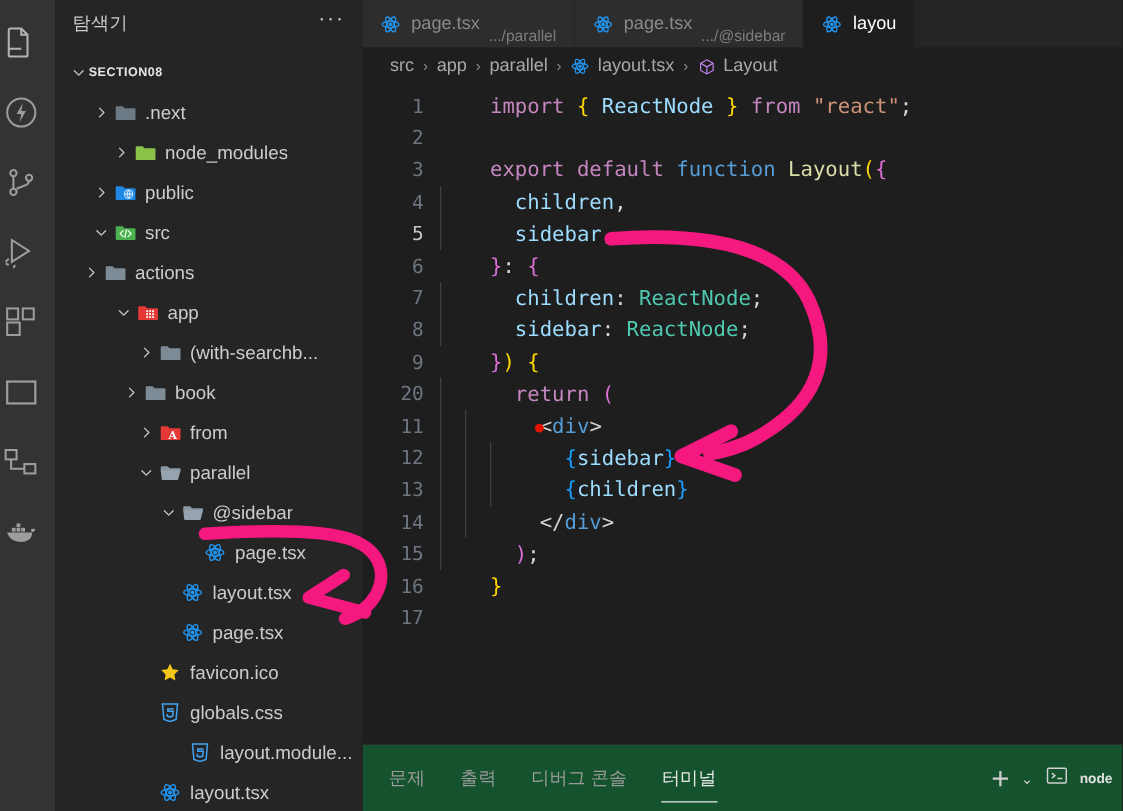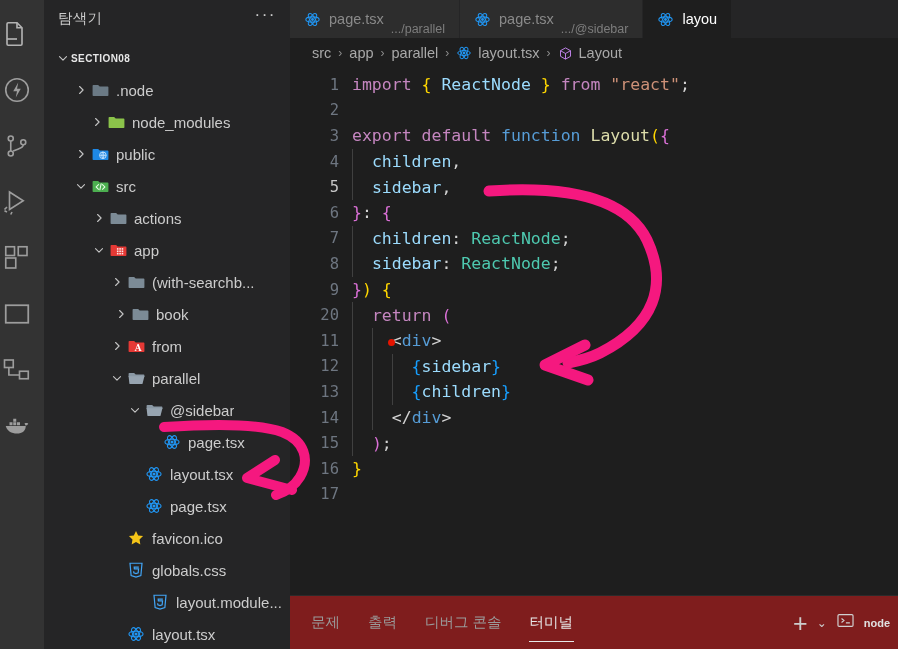--- a/index.html
+++ b/index.html
@@ -105,21 +105,21 @@
 
   
   .editor { flex: 1 1 auto; position: relative; overflow: hidden; background:#1e1e1e;}
   .code-area { position: relative; padding-top: 4px; }
   .cline { height: 25.6px; display: flex; align-items: center; font-family: "DejaVu Sans Mono", monospace; font-size: 16.5px; }
   .gutter {
     width: 62px; flex: 0 0 62px; text-align: right; padding-right: 13px;
     color: #6e7681; font-family: "DejaVu Sans Mono", monospace; font-size: 15.5px;
   }
   .gutter.cur { color: #c6c6c6; }
-  .ctext { position: relative; white-space: pre; letter-spacing: 0px; }
+  .ctext { position: relative; white-space: pre; letter-spacing: 0px; margin-left: 40px; }
 
   
   .guides { position: absolute; top: 0; left: 0; pointer-events: none; }
   .guide { position: absolute; width: 1px; background: #404040; }
 
   .bp { position:absolute; width:7px; height:7px; border-radius:50%; background:#e51400; }
 
   
   .t-kw   { color: #c586c0; }
   .t-ctl  { color: #569cd6; }
@@ -127,21 +127,21 @@
   .t-fn   { color: #dcdcaa; }
   .t-var  { color: #9cdcfe; }
   .t-type { color: #4ec9b0; }
   .t-br1  { color: #ffd700; }
   .t-br2  { color: #da70d6; }
   .t-br3  { color: #179fff; }
   .t-tag  { color: #569cd6; }
   .t-pl   { color: #d4d4d4; }
 
   
-  .panel { height: 54px; flex: 0 0 54px; background: #7f1d1d; border-top: 1px solid #2b2b2b; display: flex; align-items: center; }
+  .panel { height: 54px; flex: 0 0 54px; background: #14532d; border-top: 1px solid #2b2b2b; display: flex; align-items: center; }
   .panel-tabs { display: flex; align-items: center; padding-left: 20px; gap: 26px; }
   .ptab { font-size: 14.5px; color: #9a9a9a; padding: 6px 1px; position: relative; cursor: pointer; }
   .ptab.active { color: #e7e7e7; }
   .ptab.active::after { content: ""; position: absolute; left: 0; right: 0; bottom: -4px; height: 1.5px; background: #e7e7e7; }
   .panel-right { margin-left: auto; display: flex; align-items: center; gap: 9px; padding-right: 8px; color: #cccccc; }
   .plus { font-size: 25px; line-height: 20px; font-weight: 300; cursor:pointer;}
   .pchev { font-size: 12px; cursor:pointer;}
   .term-name { font-size: 11px; color: #e0e0e0; font-weight: bold; }
 
   
@@ -230,21 +230,21 @@
           <span class="chev">
             <svg width="14" height="14" viewBox="0 0 20 20" fill="none" stroke="#c5c5c5" stroke-width="1.6" stroke-linecap="round" stroke-linejoin="round">
               <path d="M8 5l5 5-5 5"></path>
             </svg>
           </span>
           <span class="ficon">
             <svg width="19" height="19" viewBox="0 0 24 24">
               <path d="M2 6a1 1 0 0 1 1-1h6l2 2h10a1 1 0 0 1 1 1v10a1 1 0 0 1-1 1H3a1 1 0 0 1-1-1z" fill="#6b7a85"></path>
             </svg>
           </span>
-          <span class="lbl">.node</span>
+          <span class="lbl">.next</span>
         </div>
         <div class="row" style="padding-left: 44px;">
           <span class="chev">
             <svg width="14" height="14" viewBox="0 0 20 20" fill="none" stroke="#c5c5c5" stroke-width="1.6" stroke-linecap="round" stroke-linejoin="round">
               <path d="M8 5l5 5-5 5"></path>
             </svg>
           </span>
           <span class="ficon">
             <svg width="19" height="19" viewBox="0 0 24 24">
               <path d="M2 6a1 1 0 0 1 1-1h6l2 2h10a1 1 0 0 1 1 1v10a1 1 0 0 1-1 1H3a1 1 0 0 1-1-1z" fill="#8bc34a"></path>
@@ -274,21 +274,21 @@
             </svg>
           </span>
           <span class="ficon">
             <svg width="19" height="19" viewBox="0 0 24 24">
               <path d="M2 6a1 1 0 0 1 1-1h6l2 2h10a1 1 0 0 1 1 1v10a1 1 0 0 1-1 1H3a1 1 0 0 1-1-1z" fill="#4caf50"></path>
               <path d="M9.5 9.5L6.5 12.5l3 3M14.5 9.5l3 3-3 3M12.8 8.6l-1.6 7.6" stroke="#eaffea" stroke-width="1.3" fill="none" stroke-linecap="round"></path>
             </svg>
           </span>
           <span class="lbl">src</span>
         </div>
-        <div class="row" style="padding-left: 46px;">
+        <div class="row" style="padding-left: 20px;">
           <span class="chev">
             <svg width="14" height="14" viewBox="0 0 20 20" fill="none" stroke="#c5c5c5" stroke-width="1.6" stroke-linecap="round" stroke-linejoin="round">
               <path d="M8 5l5 5-5 5"></path>
             </svg>
           </span>
           <span class="ficon">
             <svg width="19" height="19" viewBox="0 0 24 24">
               <path d="M2 6a1 1 0 0 1 1-1h6l2 2h10a1 1 0 0 1 1 1v10a1 1 0 0 1-1 1H3a1 1 0 0 1-1-1z" fill="#7c8b96"></path>
             </svg>
           </span>
@@ -324,21 +324,21 @@
               <path d="M8 5l5 5-5 5"></path>
             </svg>
           </span>
           <span class="ficon">
             <svg width="19" height="19" viewBox="0 0 24 24">
               <path d="M2 6a1 1 0 0 1 1-1h6l2 2h10a1 1 0 0 1 1 1v10a1 1 0 0 1-1 1H3a1 1 0 0 1-1-1z" fill="#7c8b96"></path>
             </svg>
           </span>
           <span class="lbl">(with-searchb...</span>
         </div>
-        <div class="row" style="padding-left: 68px;">
+        <div class="row" style="padding-left: 52px;">
           <span class="chev">
             <svg width="14" height="14" viewBox="0 0 20 20" fill="none" stroke="#c5c5c5" stroke-width="1.6" stroke-linecap="round" stroke-linejoin="round">
               <path d="M8 5l5 5-5 5"></path>
             </svg>
           </span>
           <span class="ficon">
             <svg width="19" height="19" viewBox="0 0 24 24">
               <path d="M2 6a1 1 0 0 1 1-1h6l2 2h10a1 1 0 0 1 1 1v10a1 1 0 0 1-1 1H3a1 1 0 0 1-1-1z" fill="#7c8b96"></path>
             </svg>
           </span>

